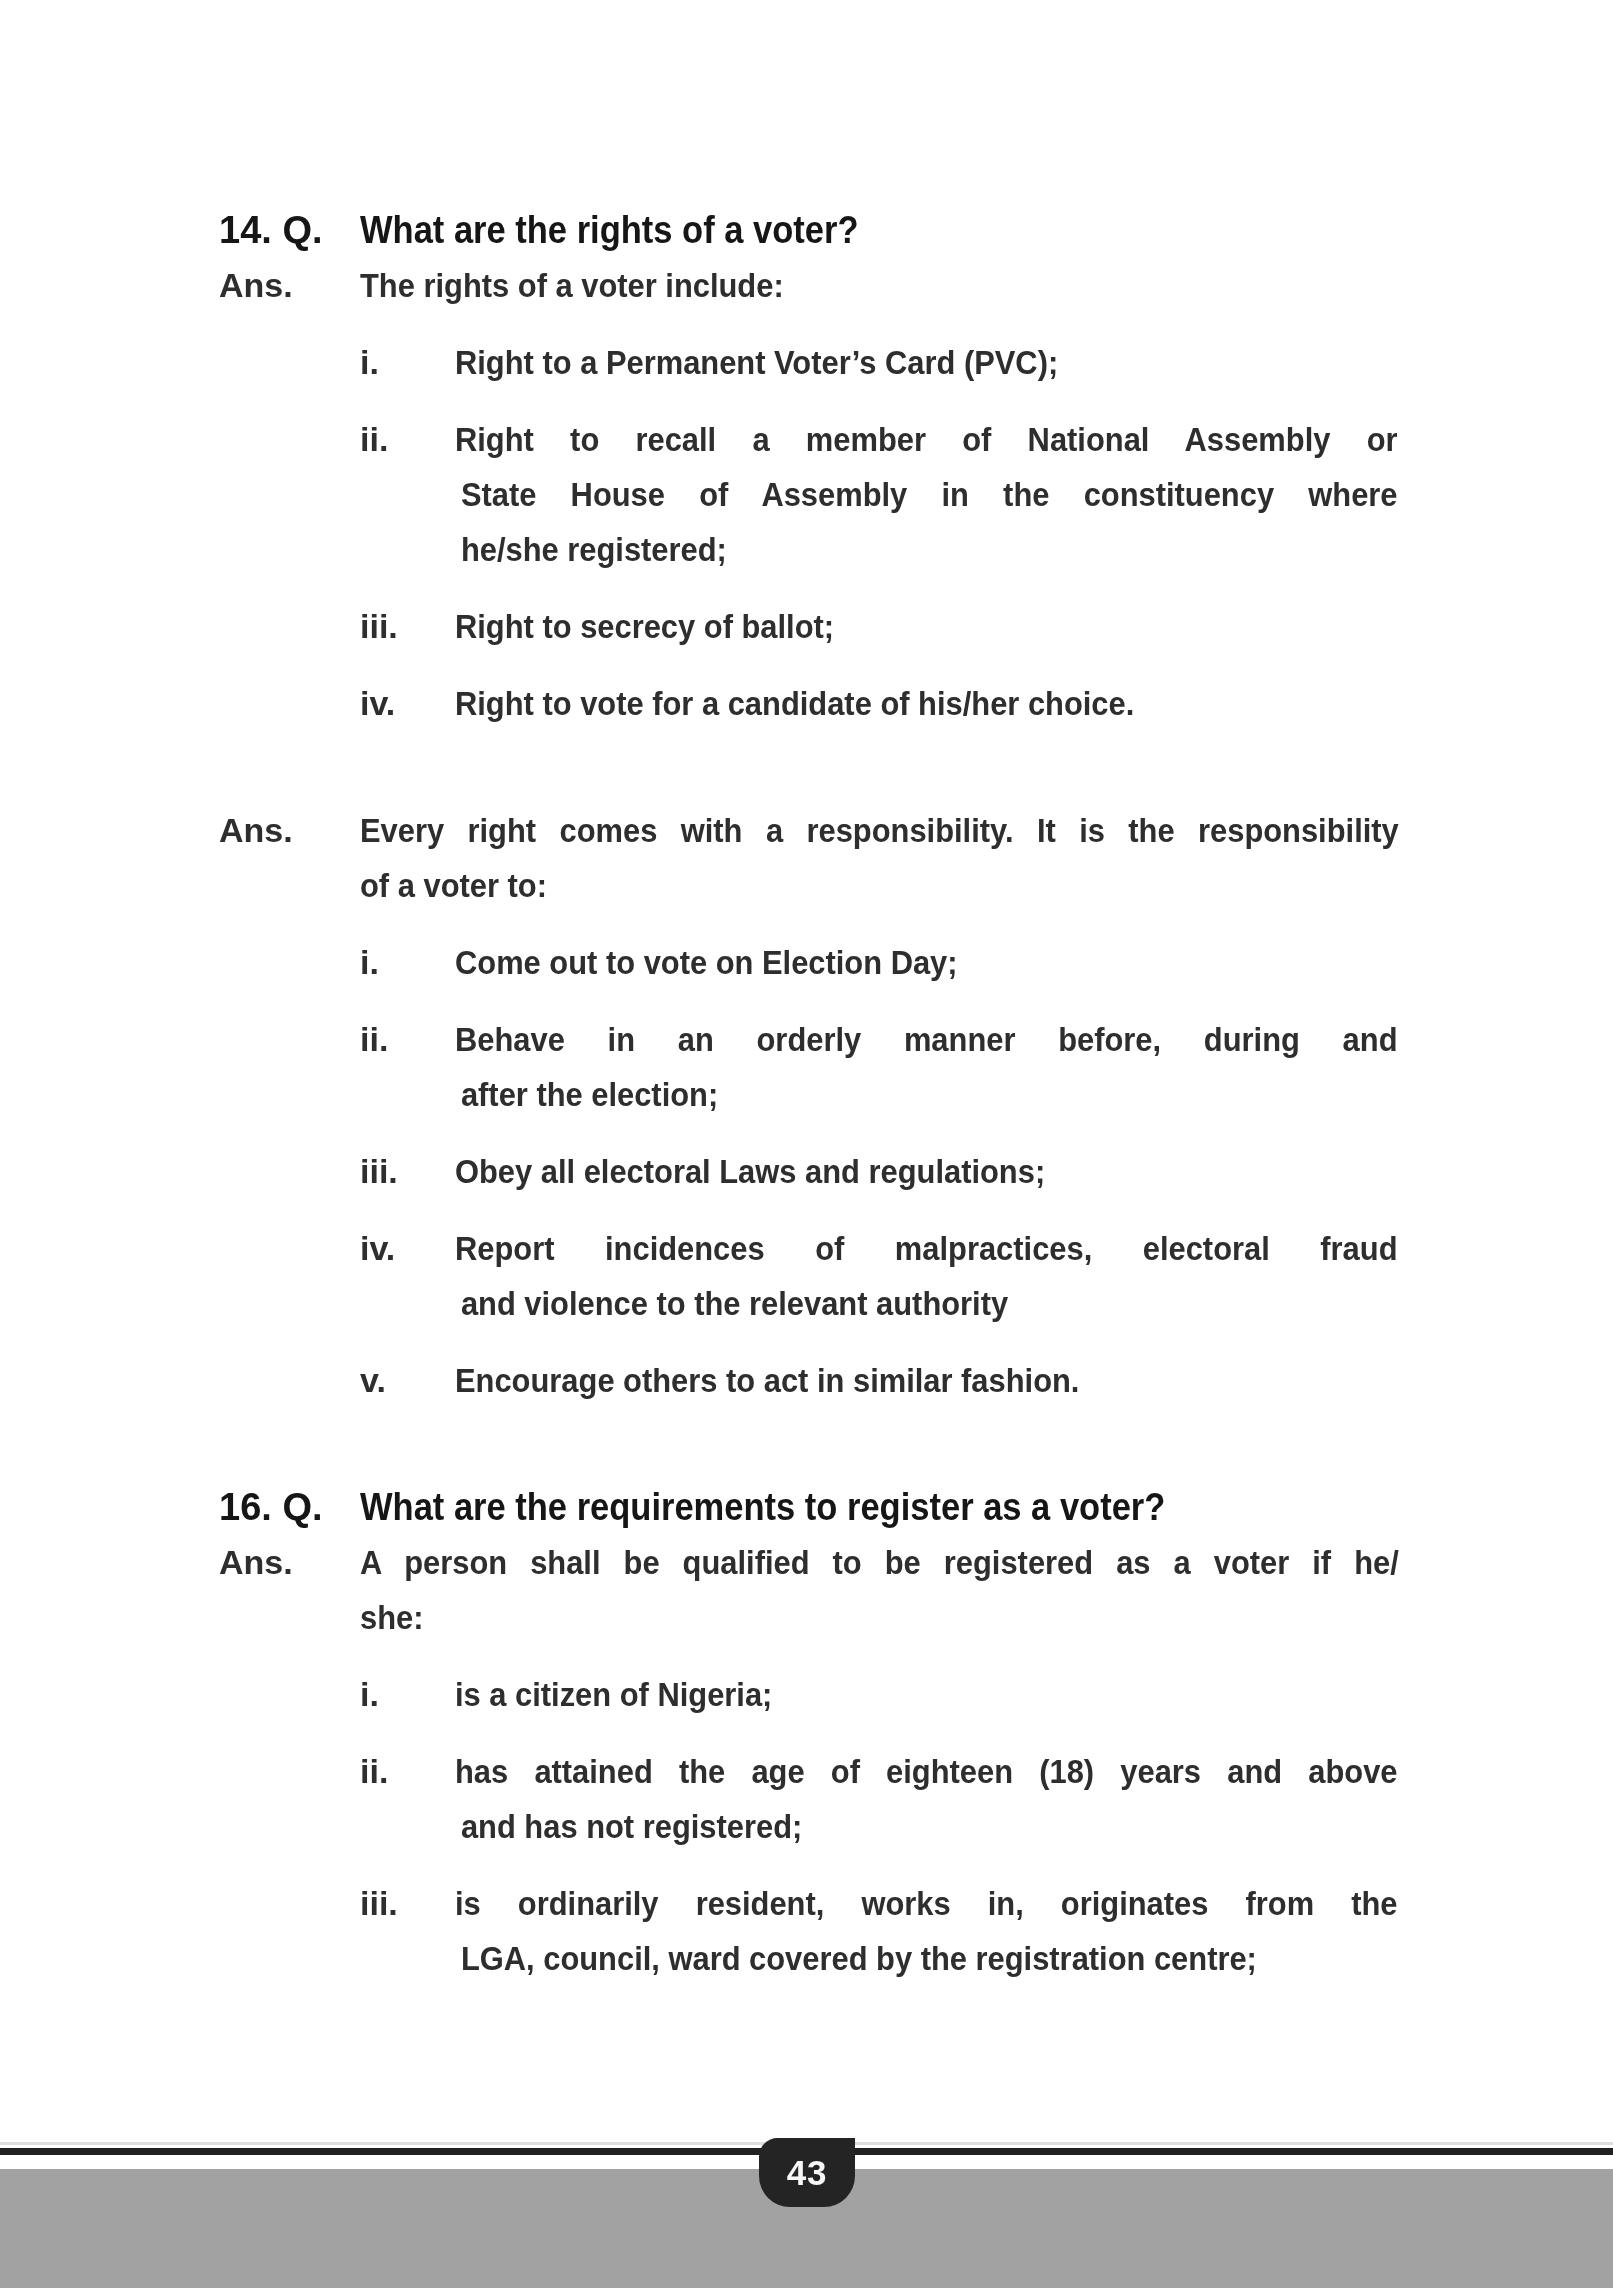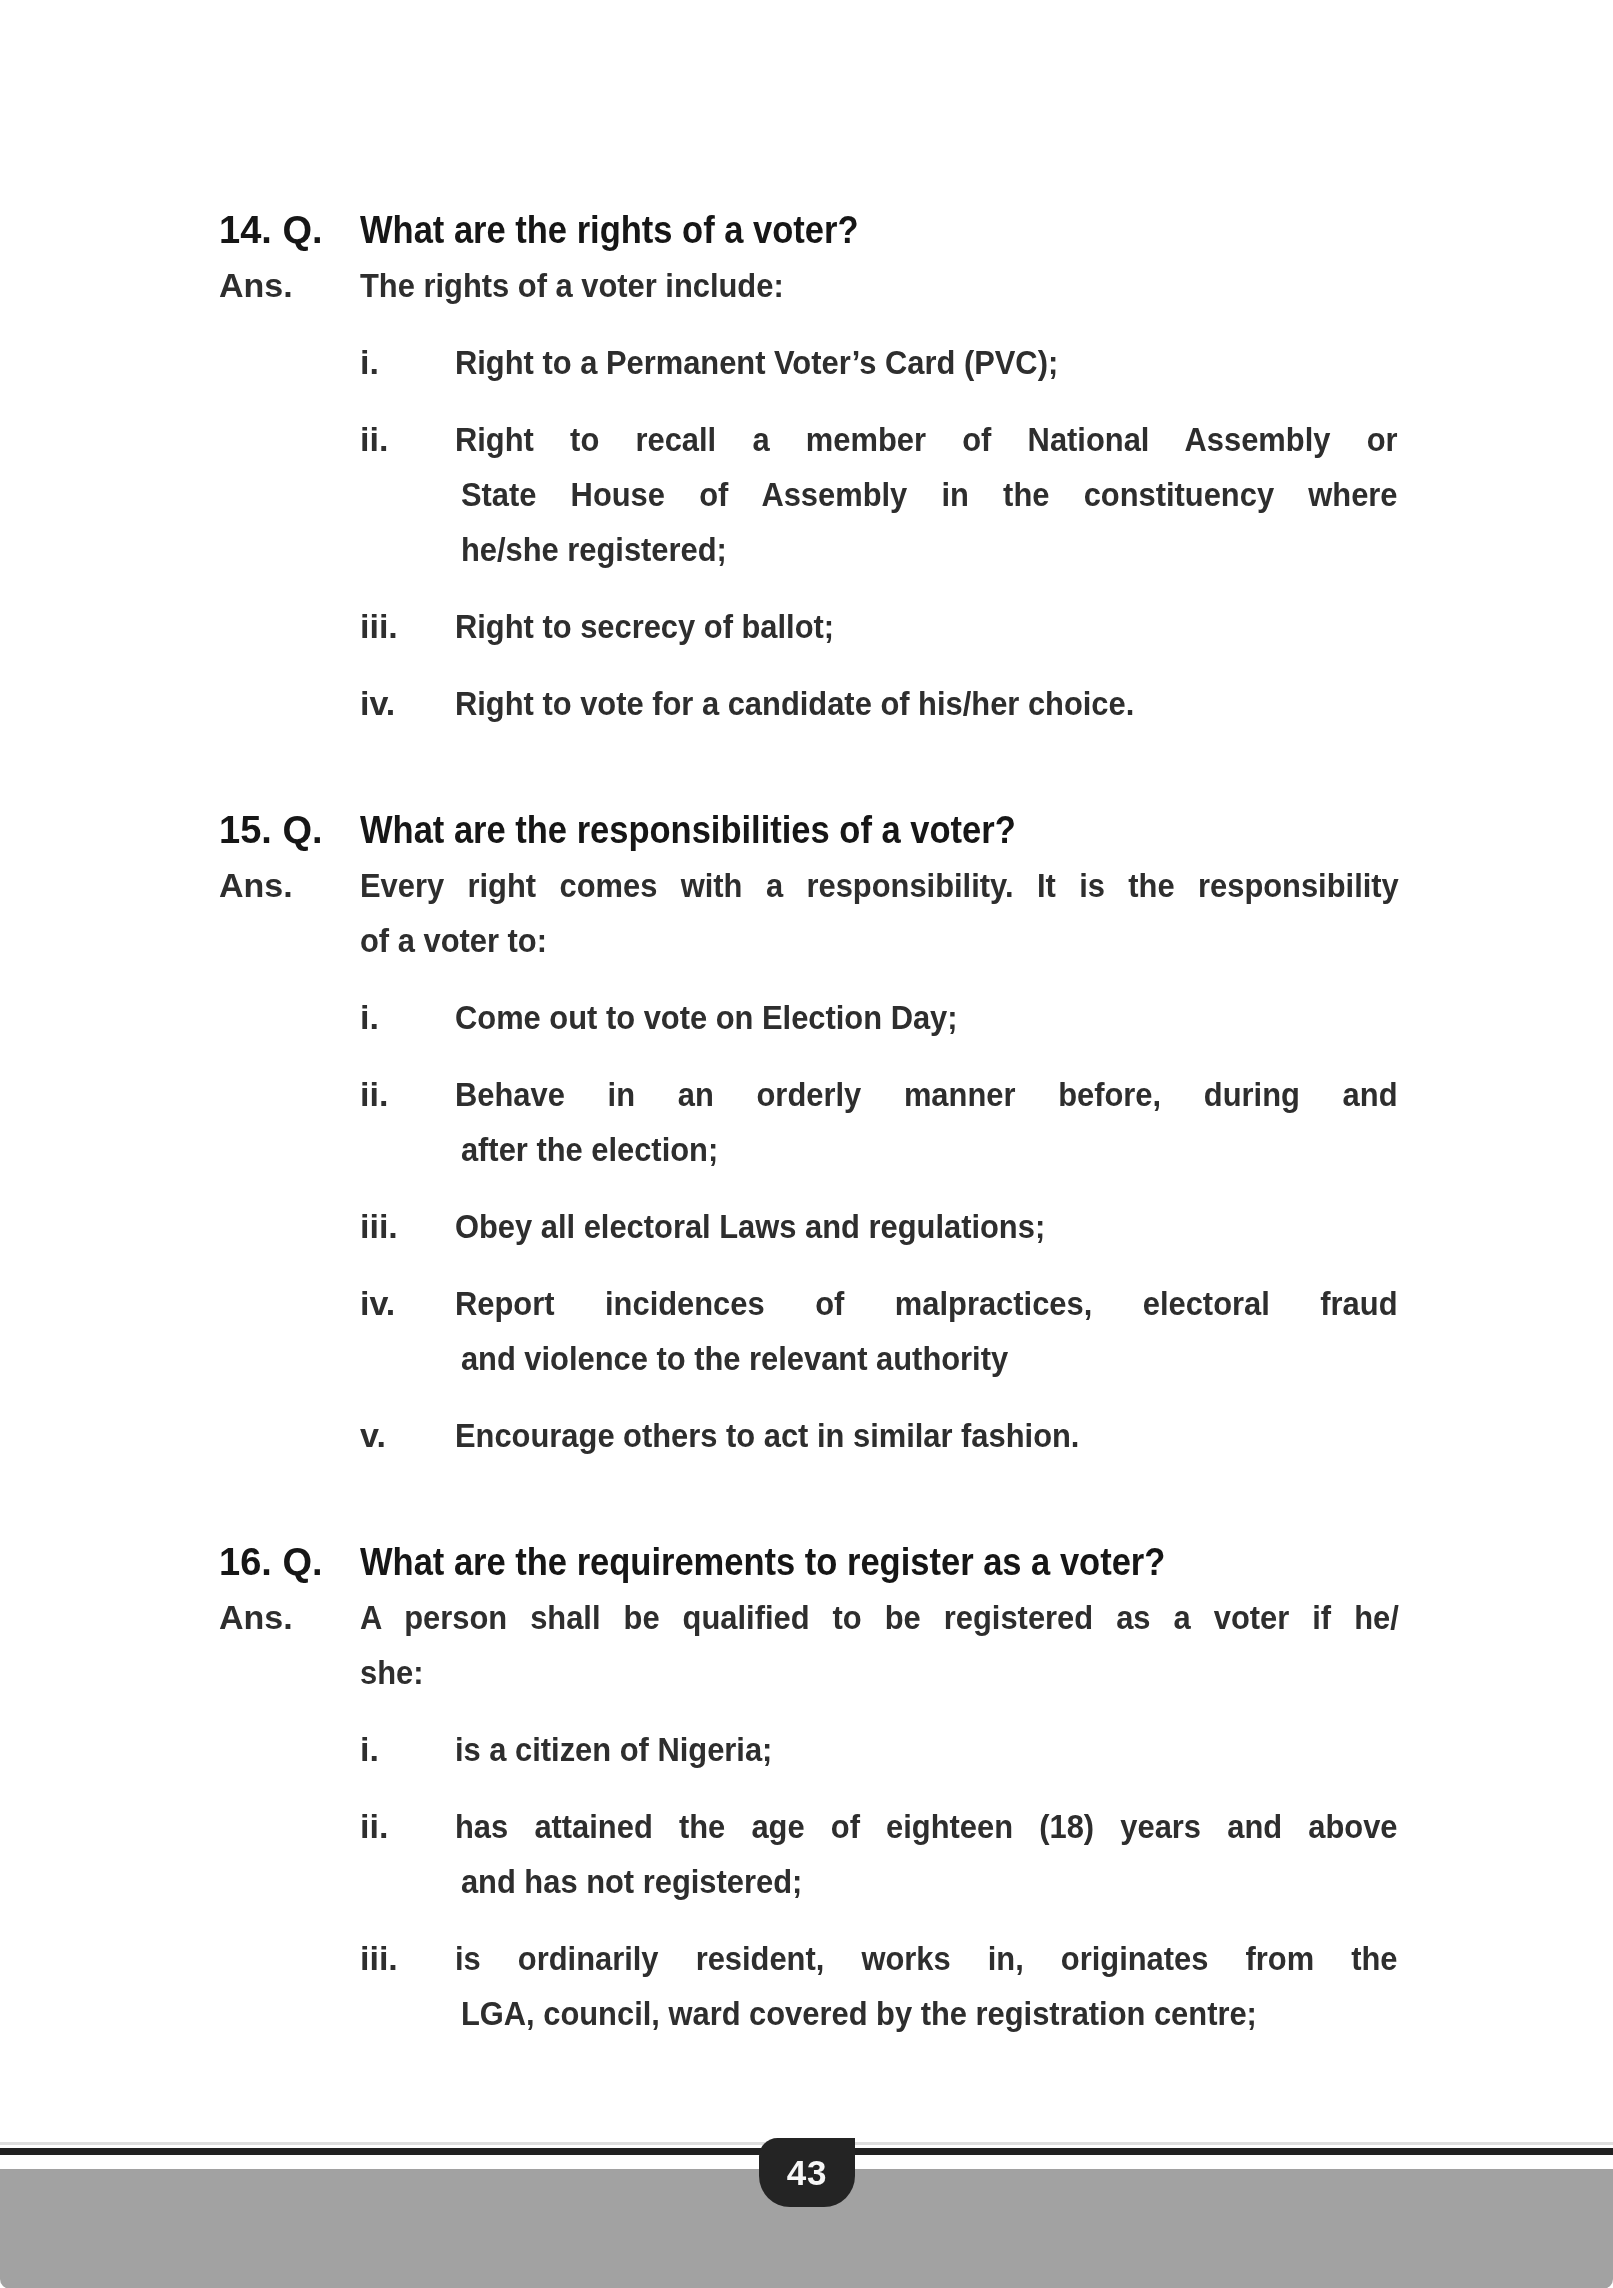--- a/index.html
+++ b/index.html
@@ -5,21 +5,20 @@
   html, body { margin: 0; padding: 0; background: #fff; }
 
   .page {
     position: relative;
     width: 1613px;
     height: 2289px;
     background: var(--bg, #ffffff);
     overflow: hidden;
     font-family: "Liberation Sans", sans-serif;
     color: var(--text, #2e2e2e);
-    border-radius: 10px;
   }
 
   .content {
     position: absolute;
     left: 219px;
     top: 203px;
     width: 1347px;
     font-size: 34px;
     line-height: 55px;
   }
@@ -131,24 +130,20 @@
           </div>
         </div>
         <div class="row item">
           <div class="numeral">iv.</div>
           <div class="item-text">
             <div class="line ll">Right to vote for a candidate of his/her choice.</div>
           </div>
         </div>
       </section>
       <section class="qa-block">
-        <div class="row q-row">
-          <div class="label">15. Q.</div>
-          <div class="q-text">What are the responsibilities of a voter?</div>
-        </div>
         <div class="row ans-row">
           <div class="label">Ans.</div>
           <div class="ans-text">
             <div class="line jl">Every right comes with a responsibility. It is the responsibility</div>
             <div class="line ll">of a voter to:</div>
           </div>
         </div>
         <div class="row item">
           <div class="numeral">i.</div>
           <div class="item-text">

